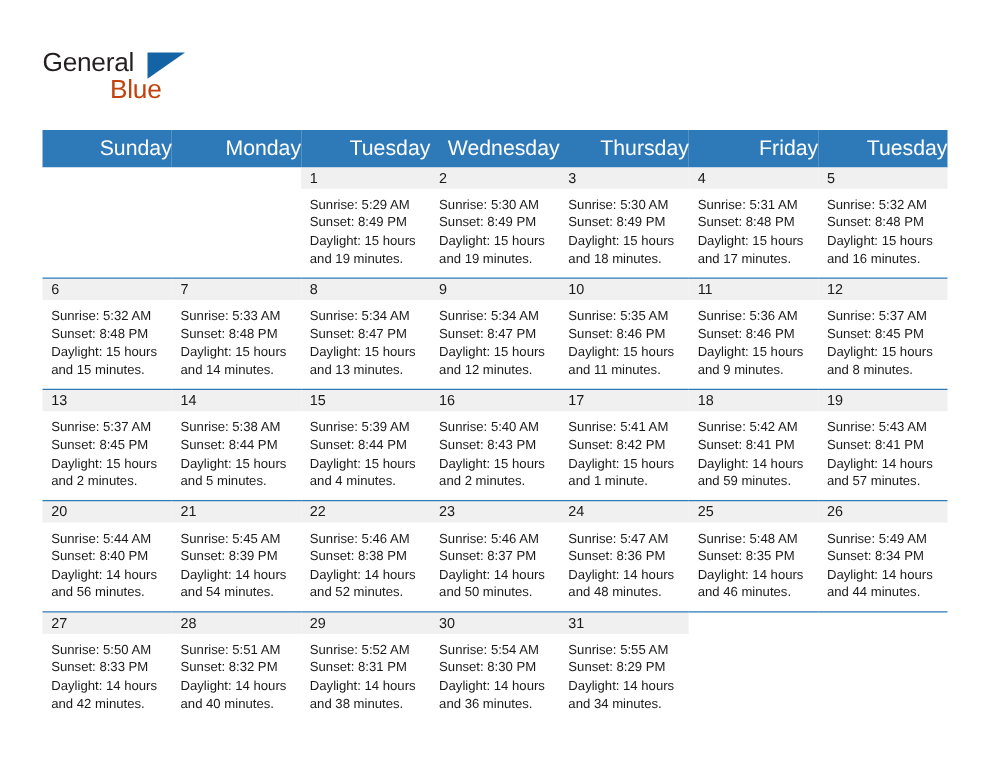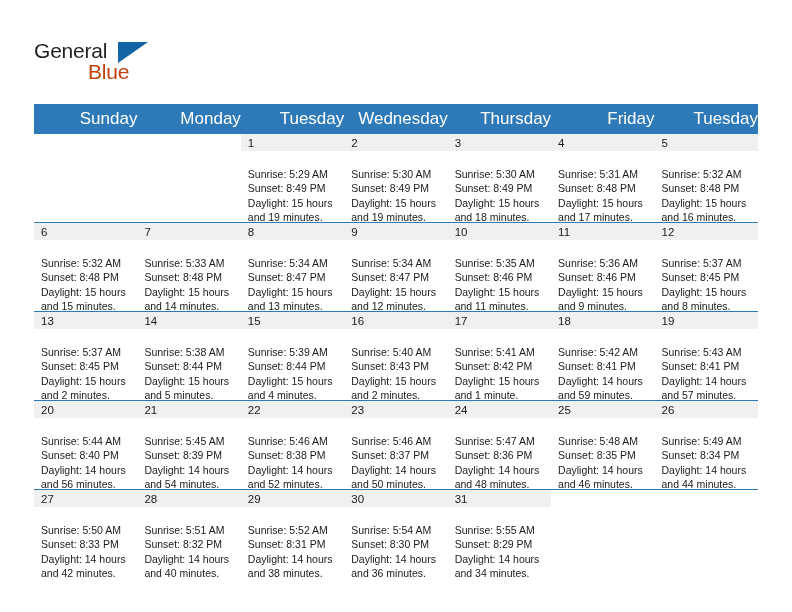--- a/index.html
+++ b/index.html
@@ -123,21 +123,21 @@
     padding: 1px 0 0 7px;
     box-sizing: border-box;
     font-size: 11.5px;
     color: #1a1a1a;
     line-height: 16px;
   }
   .daycell.blank .daynum-band {
     background: #ffffff;
   }
   .dayinfo {
-    padding: 16px 6px 0 7px;
+    padding: 6px 6px 0 7px;
     font-size: 10.5px;
     line-height: 14.3px;
     color: #1a1a1a;
   }
   .dayinfo div {
     white-space: nowrap;
   }
 </style>
 </head>
 <body>

